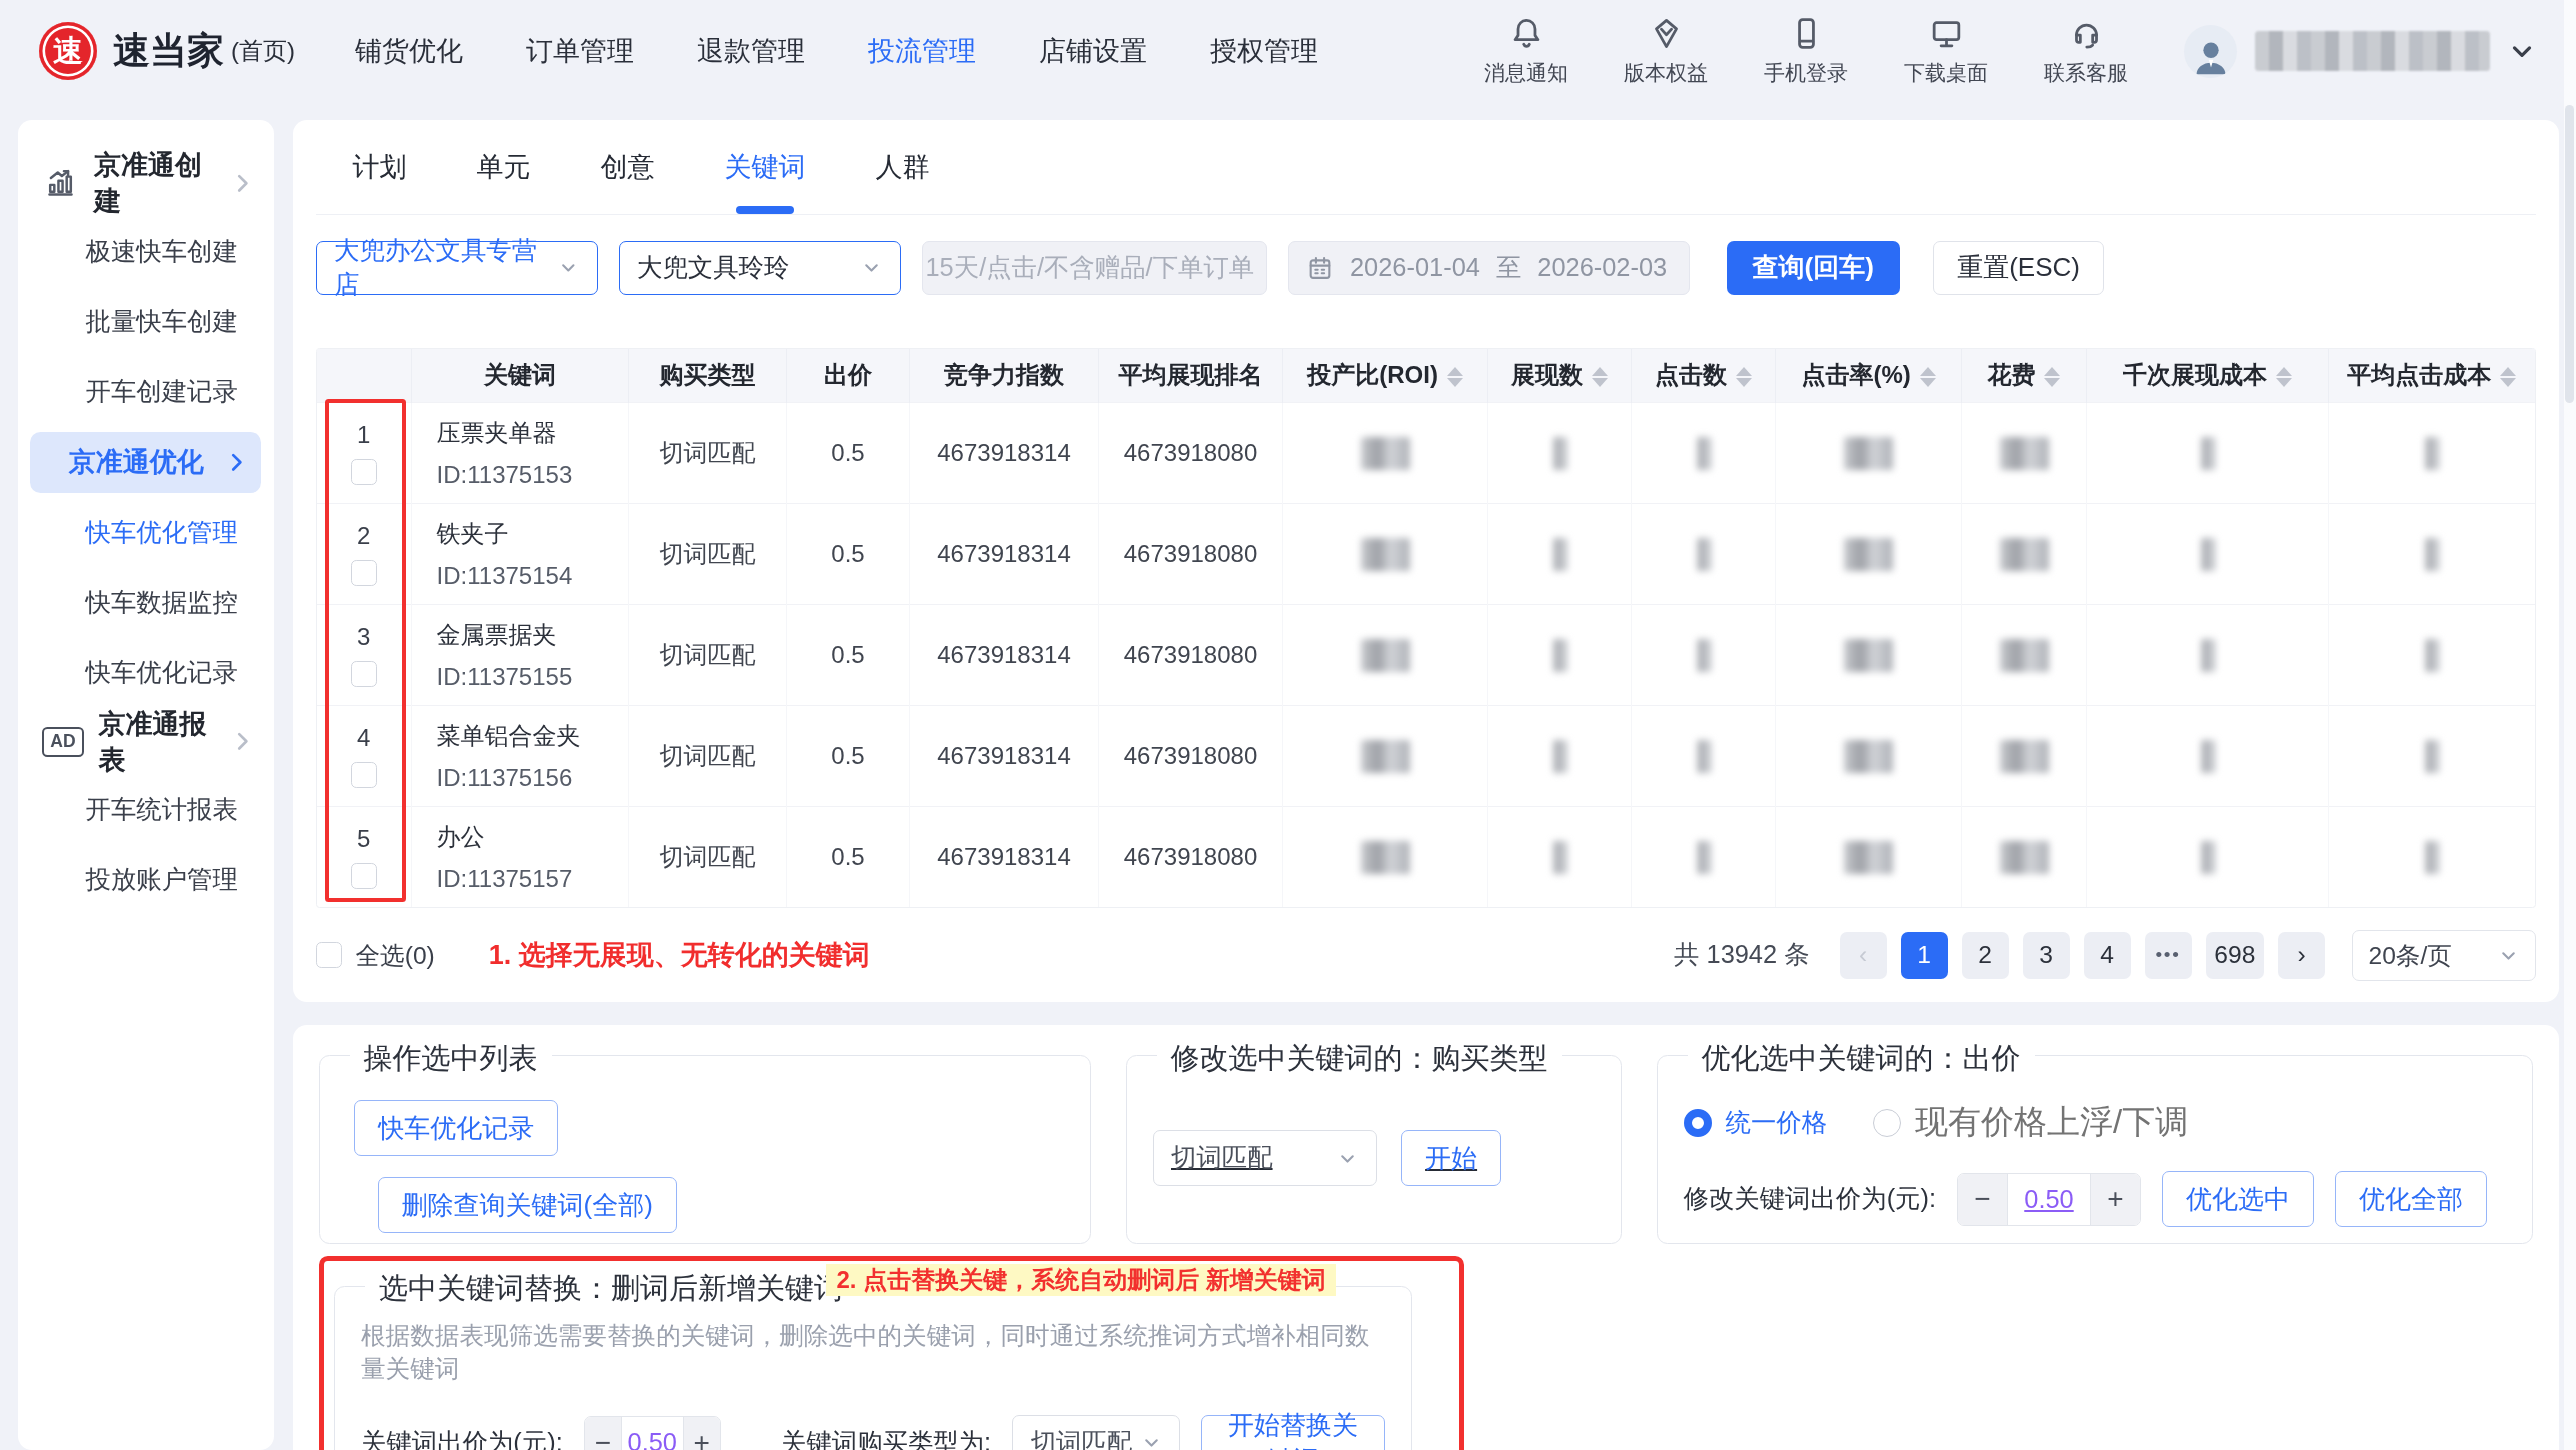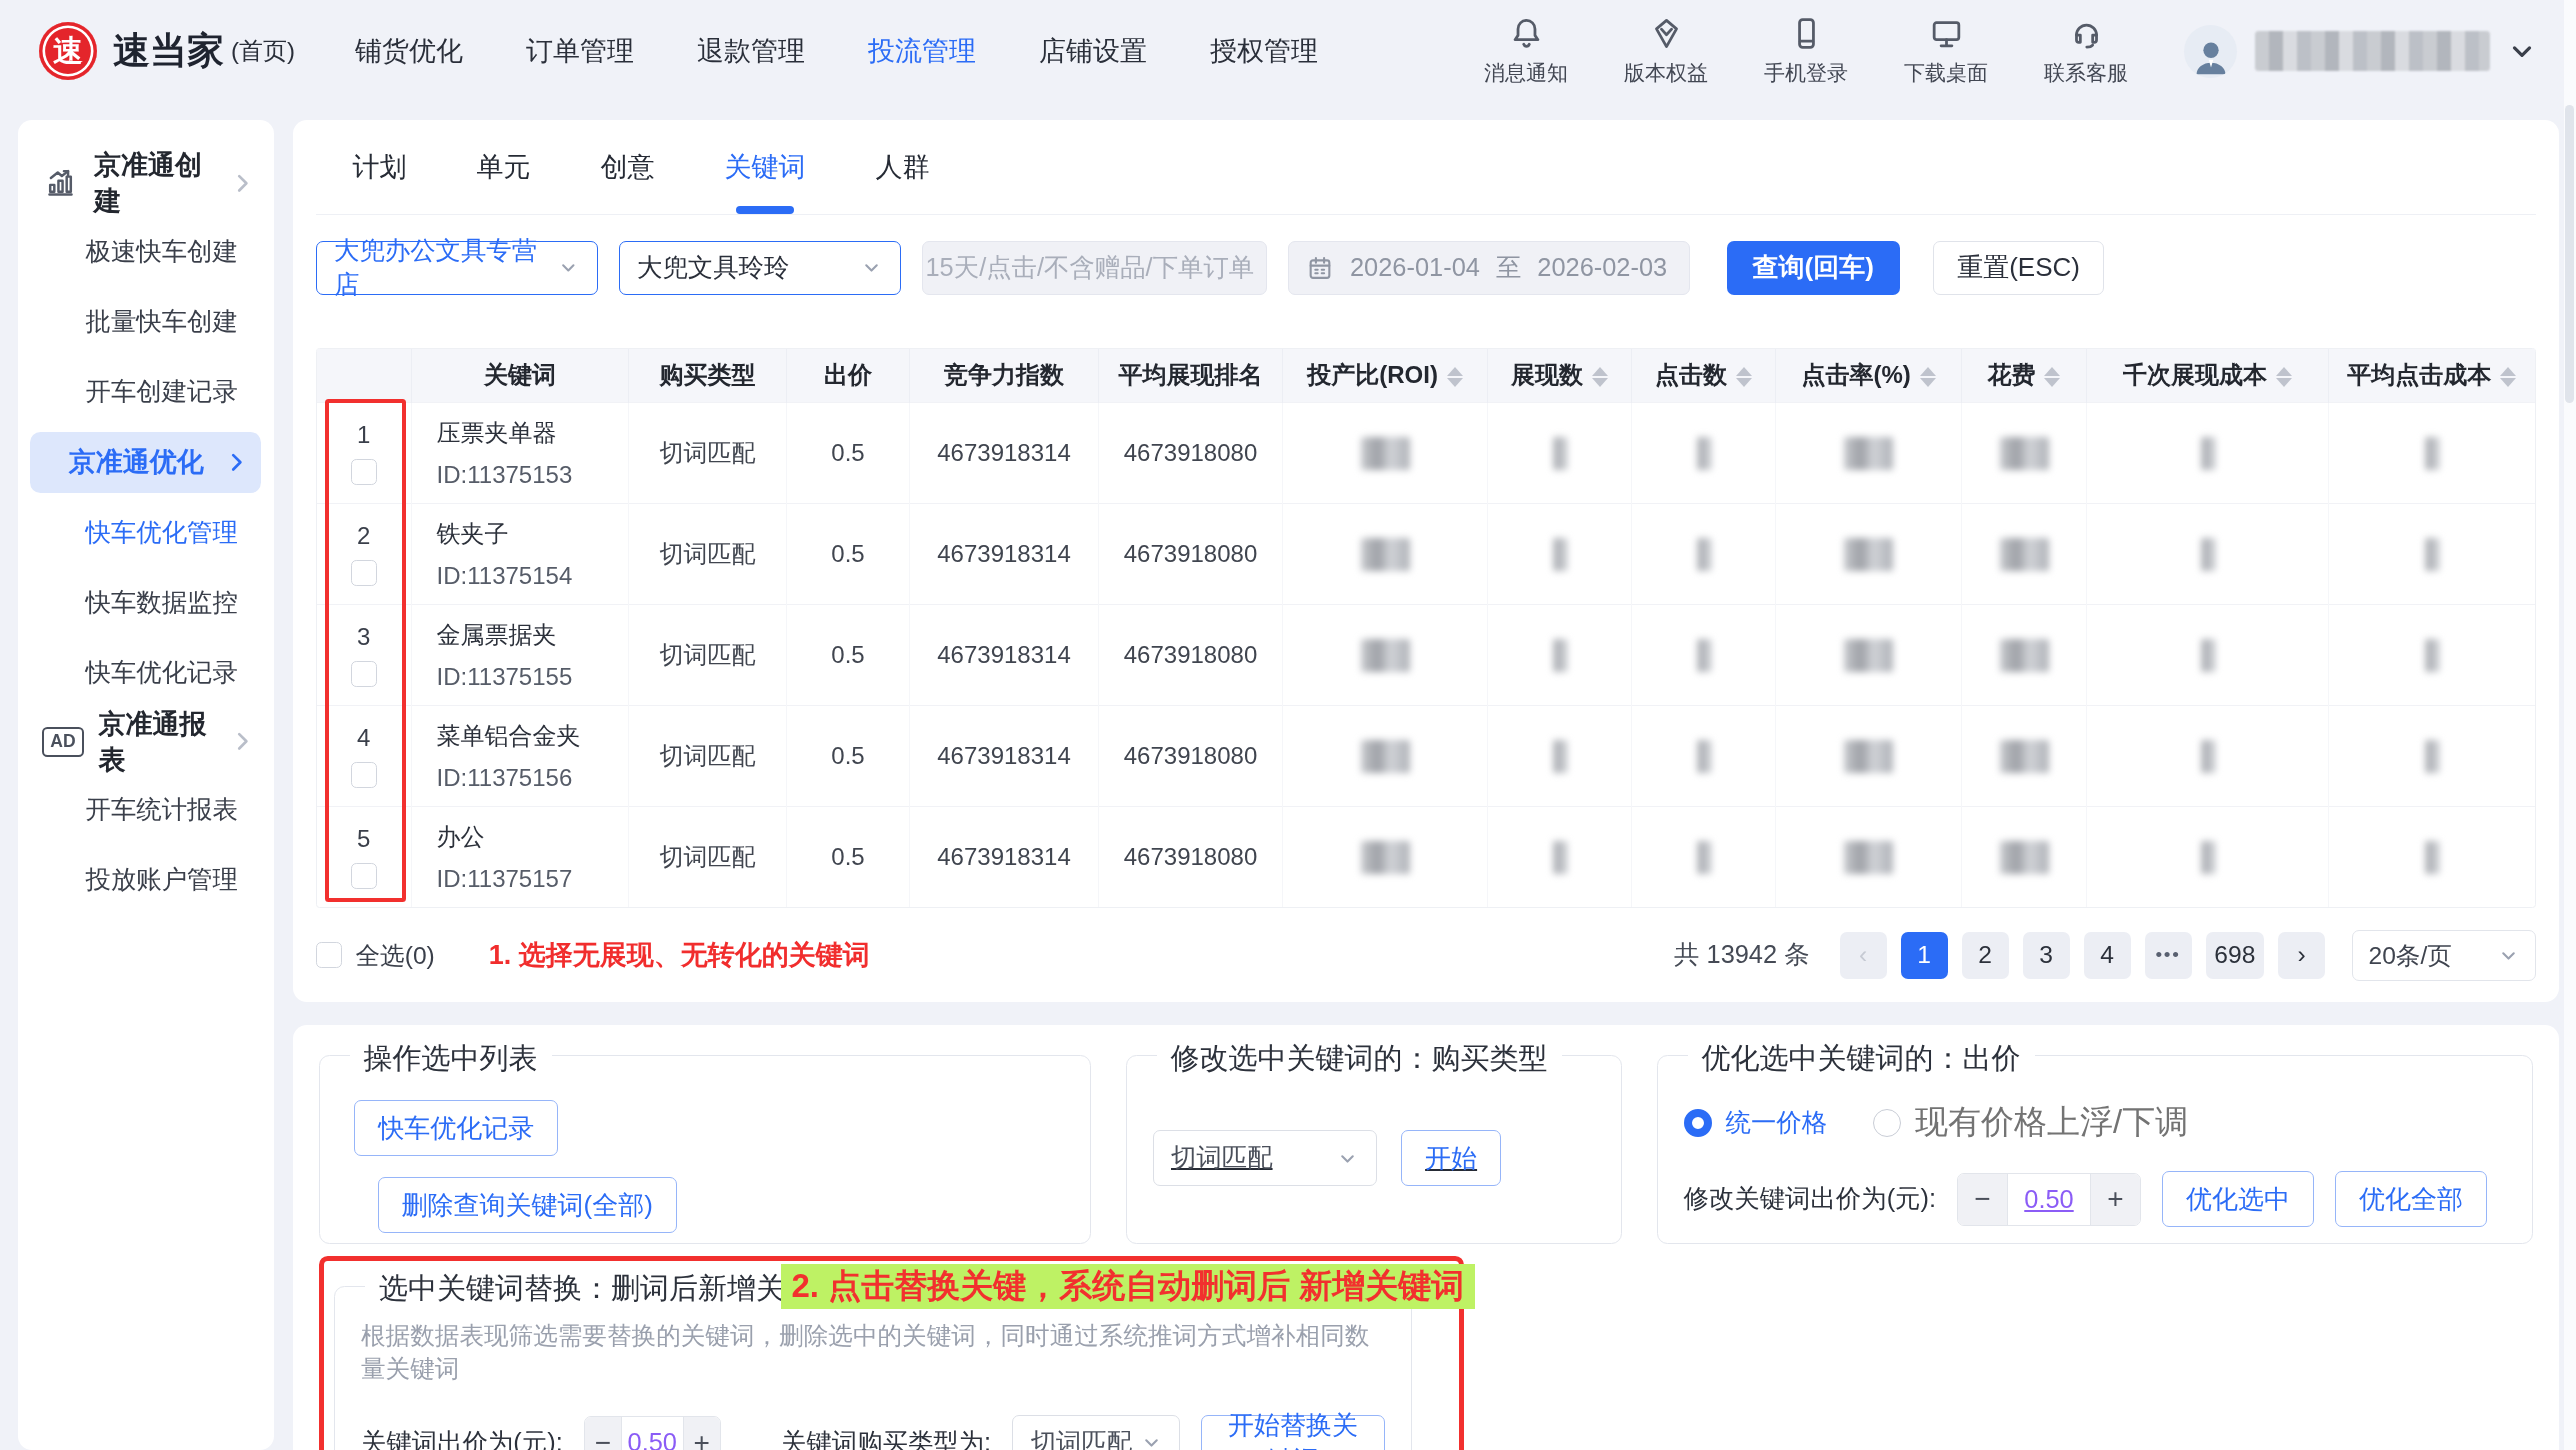--- a/index.html
+++ b/index.html
@@ -116,21 +116,21 @@
   .rlabel-on { font-size:25.4px; color:#2b6cf6; }
   .rlabel-off { font-size:33px; color:#737373; }
   .bid-row { display:flex; align-items:center; gap:21px; margin-top:26px; }
   .flabel { font-size:25.4px; color:#2c313b; white-space:nowrap; }
   .stepper { display:flex; align-items:stretch; height:53px; border-radius:7px; overflow:hidden; border:1.8px solid #e2e5eb; }
   .step-btn { width:49px; background:#f0f1f5; display:flex; align-items:center; justify-content:center; font-size:28px; color:#4a4f5a; cursor:pointer; }
   .step-val { width:84px; background:#fff; display:flex; align-items:center; justify-content:center; font-size:25.4px; color:#8b5cf6; border-left:1.8px solid #e2e5eb; border-right:1.8px solid #e2e5eb;text-decoration:underline; }
 
   .red-box-2 { margin-top:12.3px; width:1145px; border:5.3px solid #f2302e; border-radius:8.8px; padding:24.6px 47px 12.3px 10.5px; position:relative; }
   .fs4 { min-height:147px; padding:32px 26px 23px; }
-  .anno2 { position:absolute; top:-23px; left:446px; font-size:33px; font-weight:700; color:#f2302e; background:#bef264; padding:0 10.5px; white-space:nowrap; }
+  .anno2 { position:absolute; top:-23px; left:491px; font-size:24px; font-weight:700; color:#f2302e; background:#fef9c3; padding:0 10.5px; white-space:nowrap; }
   .fs4-desc { font-size:24.6px; color:#9aa0ad; }
   .fs4-row { display:flex; align-items:center; gap:21px; margin-top:30px; }
   .gap28 { width:24.6px; }
 
   .vscroll { position:absolute; right:0; top:0; width:12.3px; height:100%; background:#fafbfd; }
   .vscroll .thumb { position:absolute; top:105px; right:1.8px; width:8.8px; height:298px; border-radius:4.4px; background:#e0e4eb; }
 
   svg.icon { stroke:#555b68; fill:none; stroke-width:1.8; stroke-linecap:round; stroke-linejoin:round; }
   svg.chev { stroke:currentColor; fill:none; stroke-width:2.6; stroke-linecap:round; stroke-linejoin:round; }
   svg.chev-sm { stroke:#9aa1b0; fill:none; stroke-width:2.4; stroke-linecap:round; stroke-linejoin:round; }

